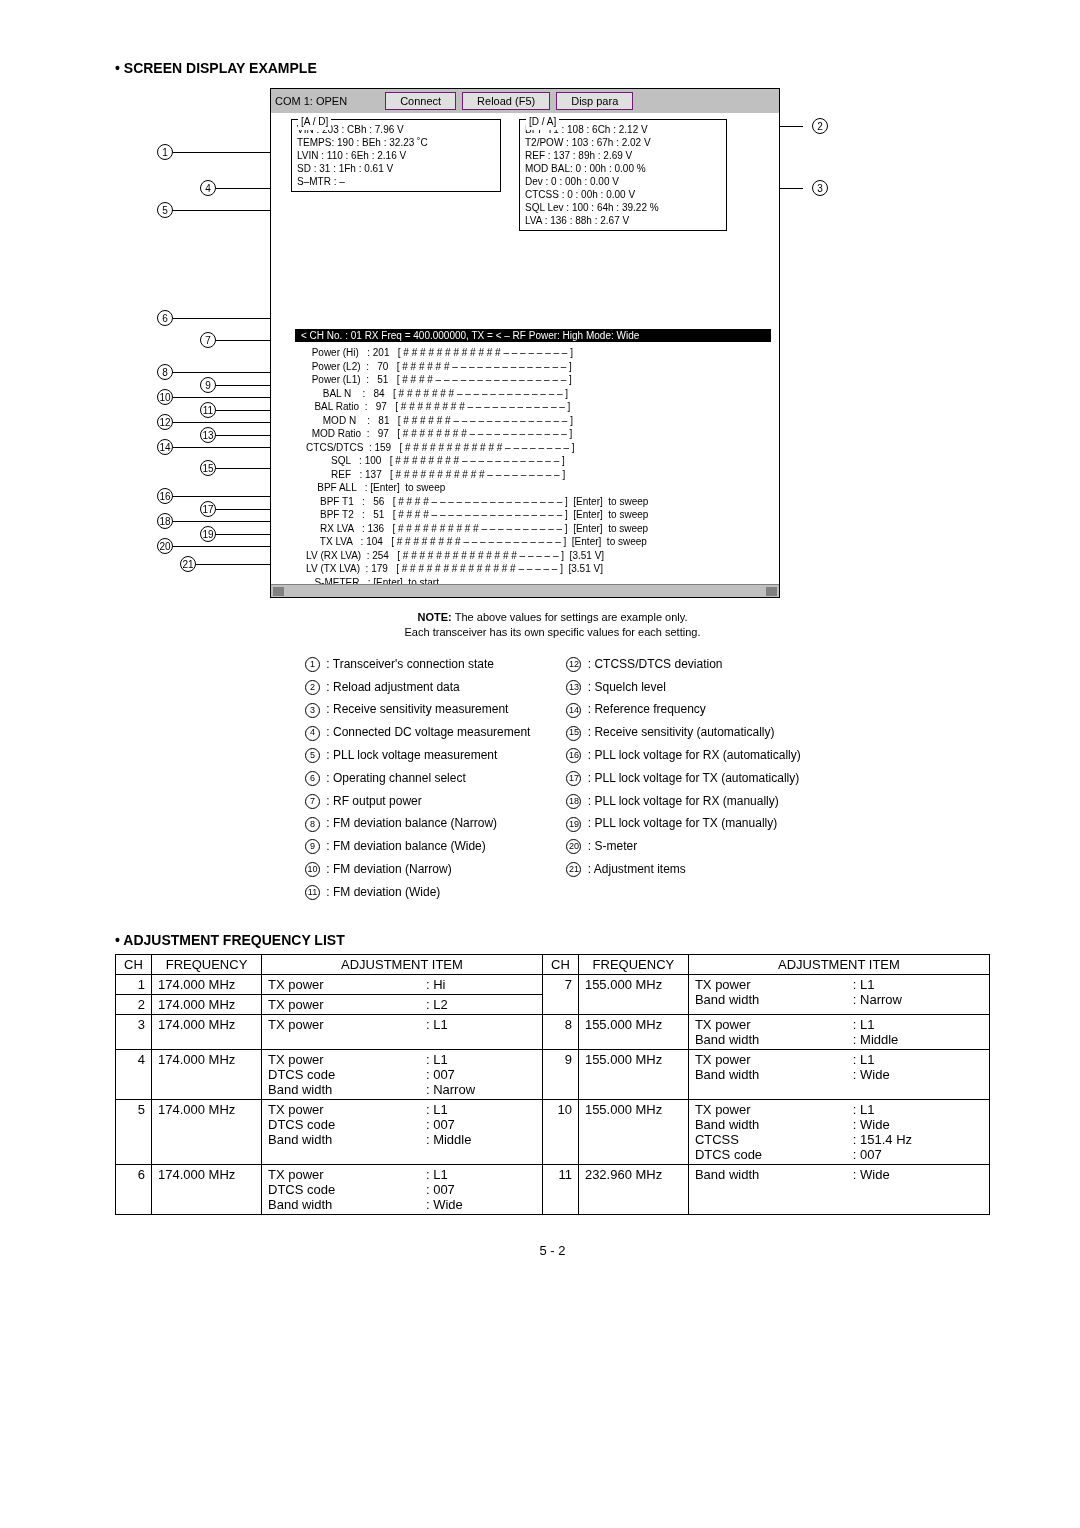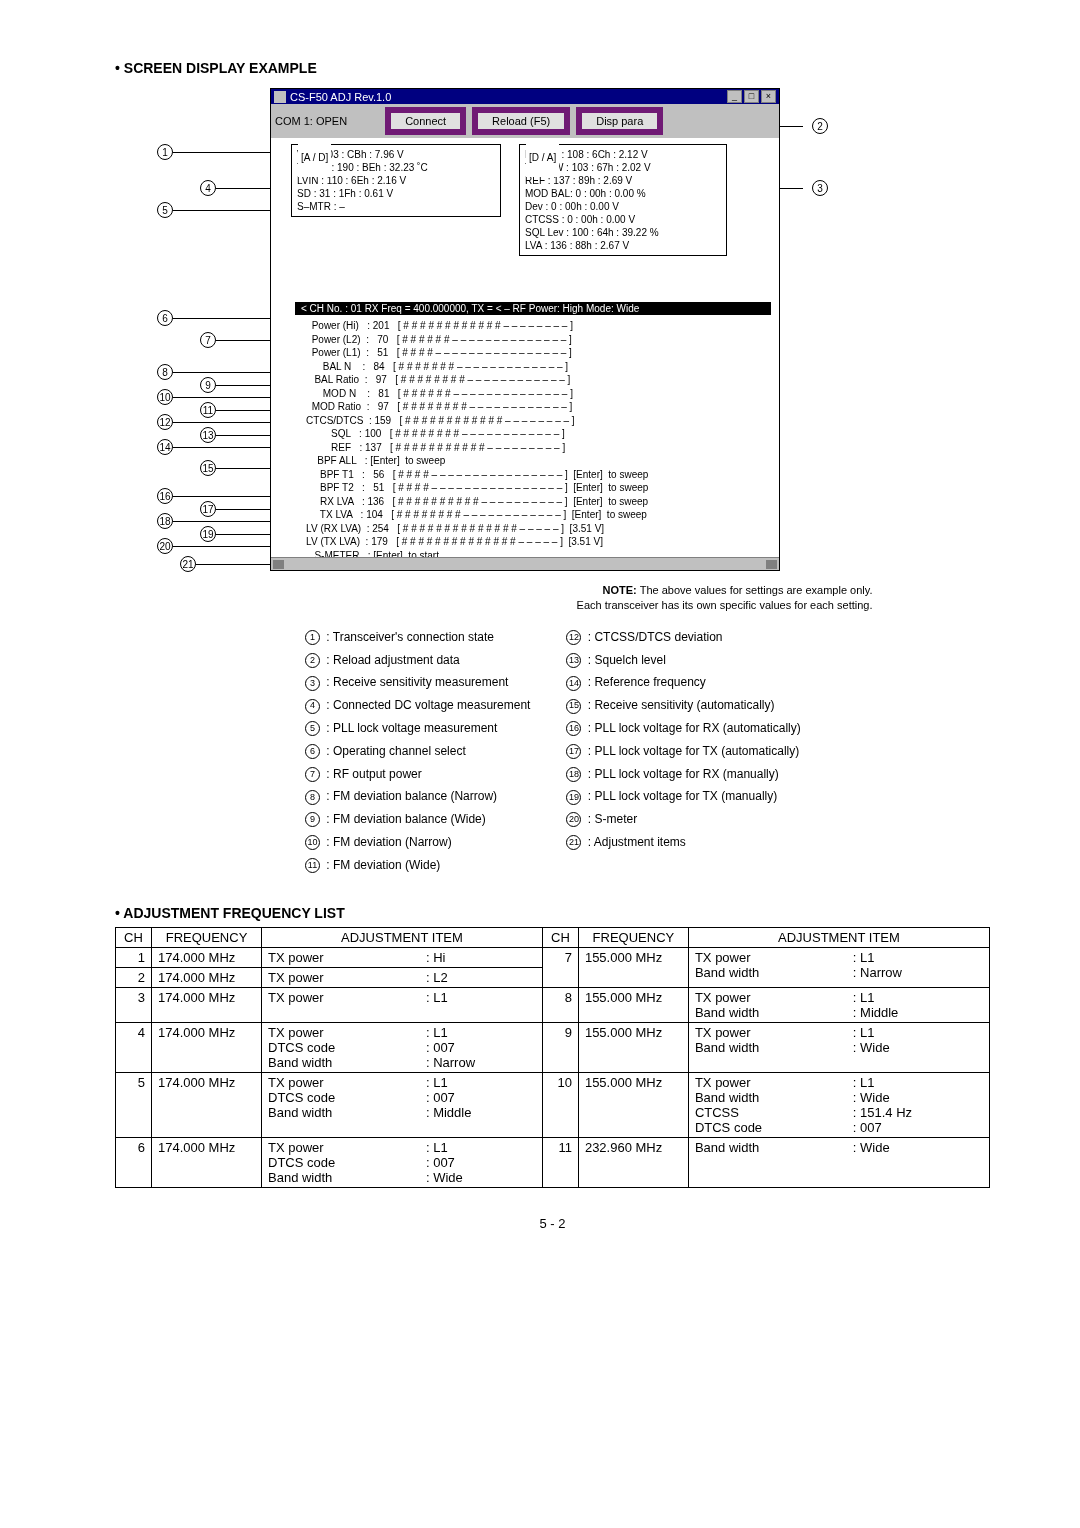--- a/index.html
+++ b/index.html
@@ -9,35 +9,35 @@
 .win-wrap{position:relative;margin-left:155px;width:510px}
 .window{border:1px solid #000}
 .titlebar{background:#000080;color:#fff;font-size:11px;display:flex;align-items:center;padding:1px 3px}
 .titlebar .ticon{width:12px;height:12px;background:#c0c0c0;margin-right:4px;display:inline-block}
 .titlebar .spacer{flex:1}
 .winbtn{width:15px;height:13px;background:#c0c0c0;border:1px solid #808080;margin-left:2px;font-size:9px;line-height:11px;text-align:center;color:#000}
 .menubar{background:#c0c0c0;font-size:11px;padding:2px 4px}
 .menubar span{margin-right:6px}
 .menubar u{text-decoration:underline}
 .toolbar{background:#c0c0c0;padding:3px 4px;display:flex;align-items:center;gap:6px;font-size:11px}
-.combtn{border:6px solid #701a75;background:#e0e0e0;padding:2px 14px;font-size:11px}
+.combtn{border:1px solid #701a75;background:#e0e0e0;padding:2px 14px;font-size:11px}
 .body-area{background:#fff;position:relative;min-height:380px;font-family:'MS Sans Serif',Arial;font-size:10px;padding:10px 8px 8px 24px}
 .box{border:1px solid #000;position:absolute;padding:3px 5px;line-height:1.3;font-size:10px}
 .ad{left:20px;top:6px;width:210px}
 .da{left:248px;top:6px;width:208px}
-.ad .ttl,.da .ttl{position:absolute;top:-7px;left:6px;background:#fff;padding:13px 3px}
-.statusbar{background:#000;color:#fff;font-size:10px;padding:1px 6px;margin-top:36px}
+.ad .ttl,.da .ttl{position:absolute;top:-7px;left:6px;background:#fff;padding:2px 3px}
+.statusbar{background:#000;color:#fff;font-size:10px;padding:1px 6px;margin-top:88px}
 .adj-list{font-size:10px;line-height:1.35;margin-top:4px}
 .adj-row{white-space:pre}
 .sb{position:absolute;bottom:0;left:0;right:0;height:13px;background:#c0c0c0;border-top:1px solid #808080}
 .sb::before{content:"";position:absolute;left:2px;top:2px;width:11px;height:9px;background:#808080}
 .sb::after{content:"";position:absolute;right:2px;top:2px;width:11px;height:9px;background:#808080}
 .bubble{position:absolute;border:1px solid #000;border-radius:50%;width:16px;height:16px;font-size:10px;display:flex;align-items:center;justify-content:center;background:#fff}
 .lead{position:absolute;background:#000;height:1px}
-.note{text-align:right;font-size:11px;margin:12px auto 8px;width:640px;line-height:1.4}
+.note{text-align:center;font-size:11px;margin:12px auto 8px;width:640px;line-height:1.4}
 .legend{display:flex;gap:36px;margin:12px 0 0 190px;font-size:12px}
 .legend-col{line-height:1.9}
 .legend-col .bubble-inline{display:inline-flex;border:1px solid #000;border-radius:50%;width:15px;height:15px;font-size:9px;align-items:center;justify-content:center;margin-right:3px;vertical-align:middle}
 table.freq{border-collapse:collapse;width:100%;font-size:13px;margin-top:4px}
 table.freq th,table.freq td{border:1px solid #000;padding:2px 6px;vertical-align:top}
 table.freq th{font-weight:normal;text-align:center}
 .page-num{text-align:center;margin-top:28px;font-size:13px}
 </style>
 </head>
 <body>
@@ -84,28 +84,20 @@
 <div class="lead" style="left:-97px;top:359px;width:151px"></div>
 <div class="lead" style="left:-54px;top:380px;width:98px"></div>
 <div class="lead" style="left:-97px;top:408px;width:141px"></div>
 <div class="lead" style="left:-54px;top:421px;width:98px"></div>
 <div class="lead" style="left:-97px;top:433px;width:120px"></div>
 <div class="lead" style="left:-54px;top:446px;width:77px"></div>
 <div class="lead" style="left:-97px;top:458px;width:141px"></div>
 <div class="lead" style="left:-74px;top:476px;width:82px"></div>
 
 <div class="window">
-<div class="titlebar">
-<span class="ticon"></span>
-<span>CS-F50 ADJ Rev.1.0</span>
-<span class="spacer"></span>
-<span class="winbtn">_</span>
-<span class="winbtn">□</span>
-<span class="winbtn">×</span>
-</div>
 <div class="toolbar">
 <span>COM 1: OPEN</span>
 <span style="flex:0 0 26px"></span>
 <button class="combtn">Connect</button>
 <button class="combtn">Reload (F5)</button>
 <button class="combtn">Disp para</button>
 </div>
 <div class="body-area">
   <div class="box ad">
     <div class="ttl">[A / D]</div>

